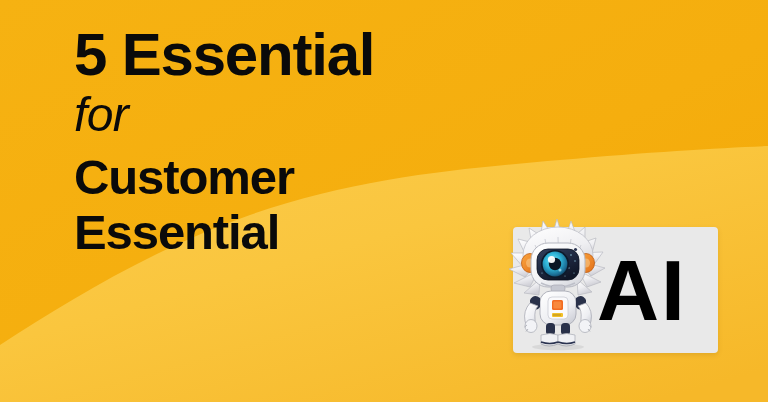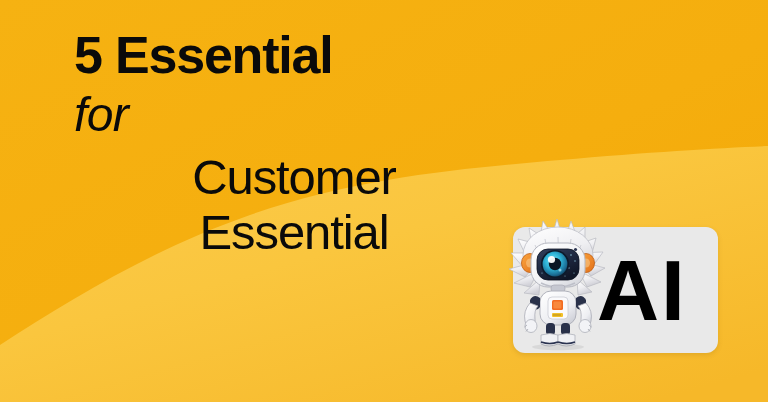--- a/index.html
+++ b/index.html
@@ -33,50 +33,49 @@
     width: 440px;
     color: #0a0a0a;
     z-index: 5;
   }
   .line {
     display: block;
     white-space: nowrap;
     color: #0a0a0a;
   }
   .line-1, .line-2 {
-    font-size: 52px;
+    font-size: 60px;
     font-weight: 700;
     line-height: 58px;
     letter-spacing: -1.2px;
   }
   .line-3 {
     font-size: 48px;
     font-weight: 300;
     line-height: 62px;
     letter-spacing: -0.6px;
     font-style: italic;
   }
   .line-4, .line-5 {
     font-size: 49px;
-    font-weight: 400;
+    font-weight: 700;
     line-height: 55px;
     letter-spacing: -1.1px;
-    text-align: center;
   }
   .line-4 { margin-top: 4px; }
 
   
   .ai-card {
     position: absolute;
     left: 513px;
     top: 227px;
     width: 205px;
     height: 126px;
     background: #E9E9E9;
-    border-radius: 12px;
+    border-radius: 4px;
     box-shadow: 0 2px 5px rgba(120, 80, 0, 0.16);
     z-index: 6;
     overflow: visible;
   }
   .ai-text {
     position: absolute;
     left: 84px;
     top: 50%;
     transform: translateY(-50%);
     font-size: 86px;

